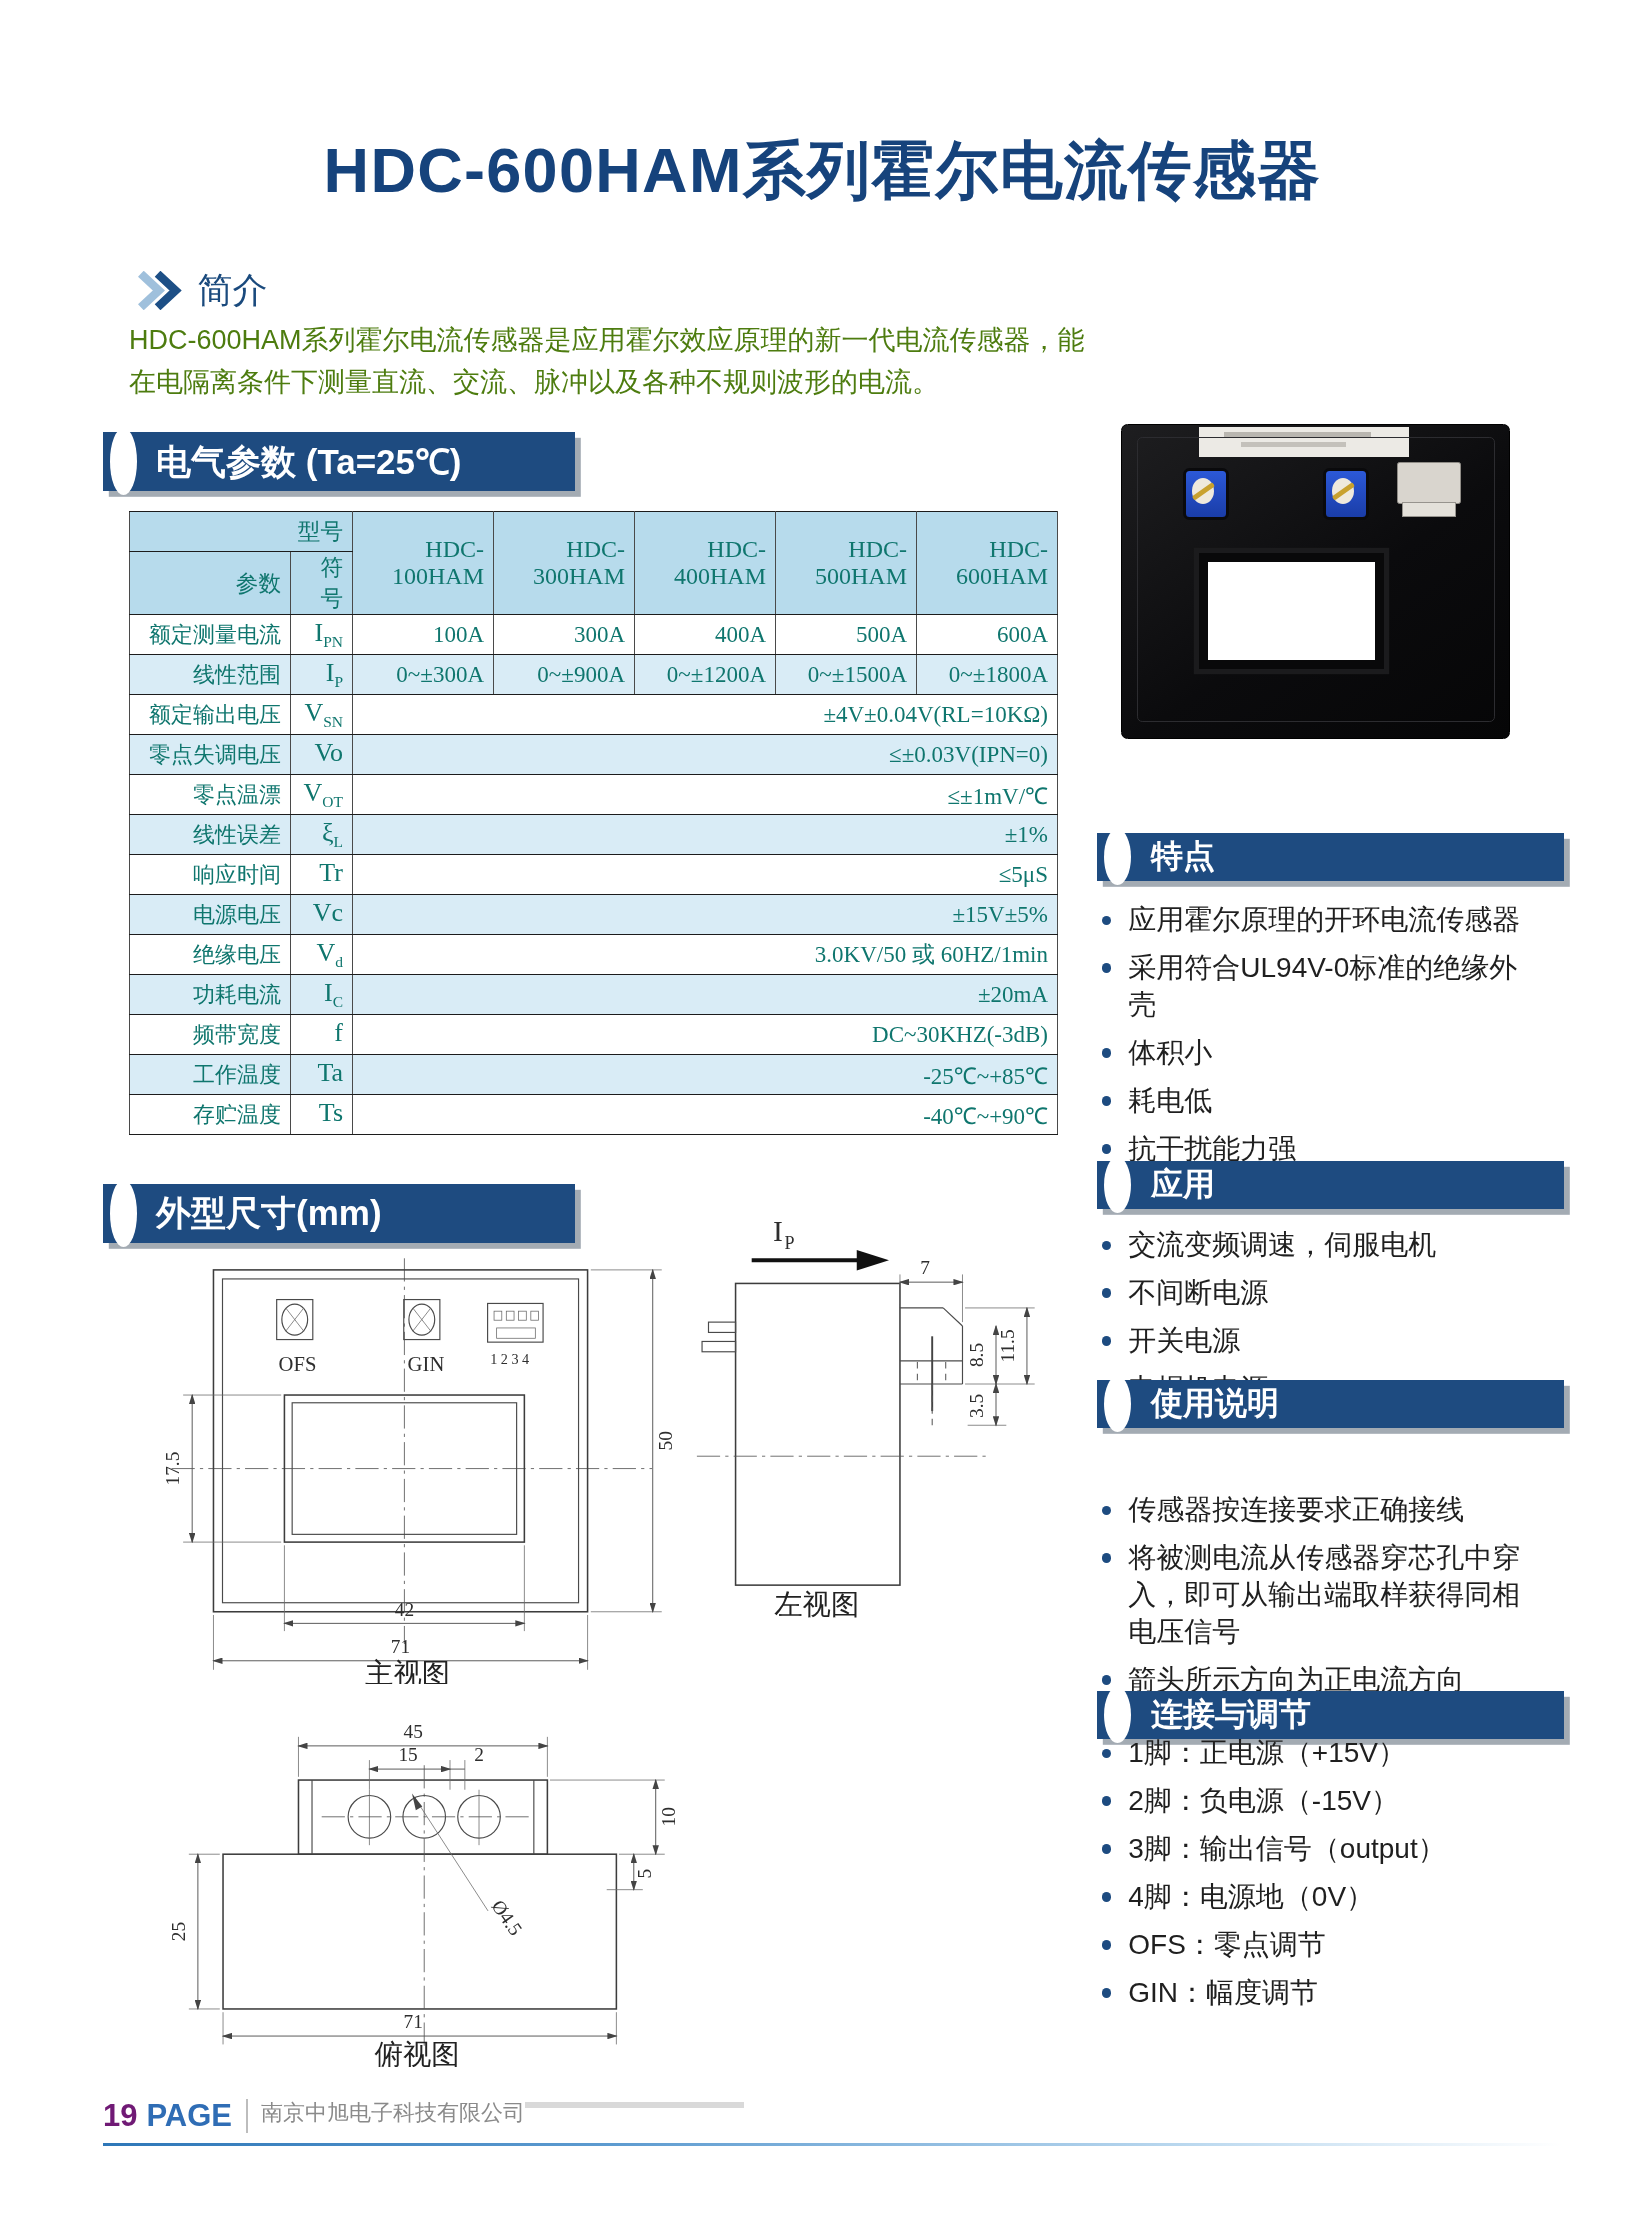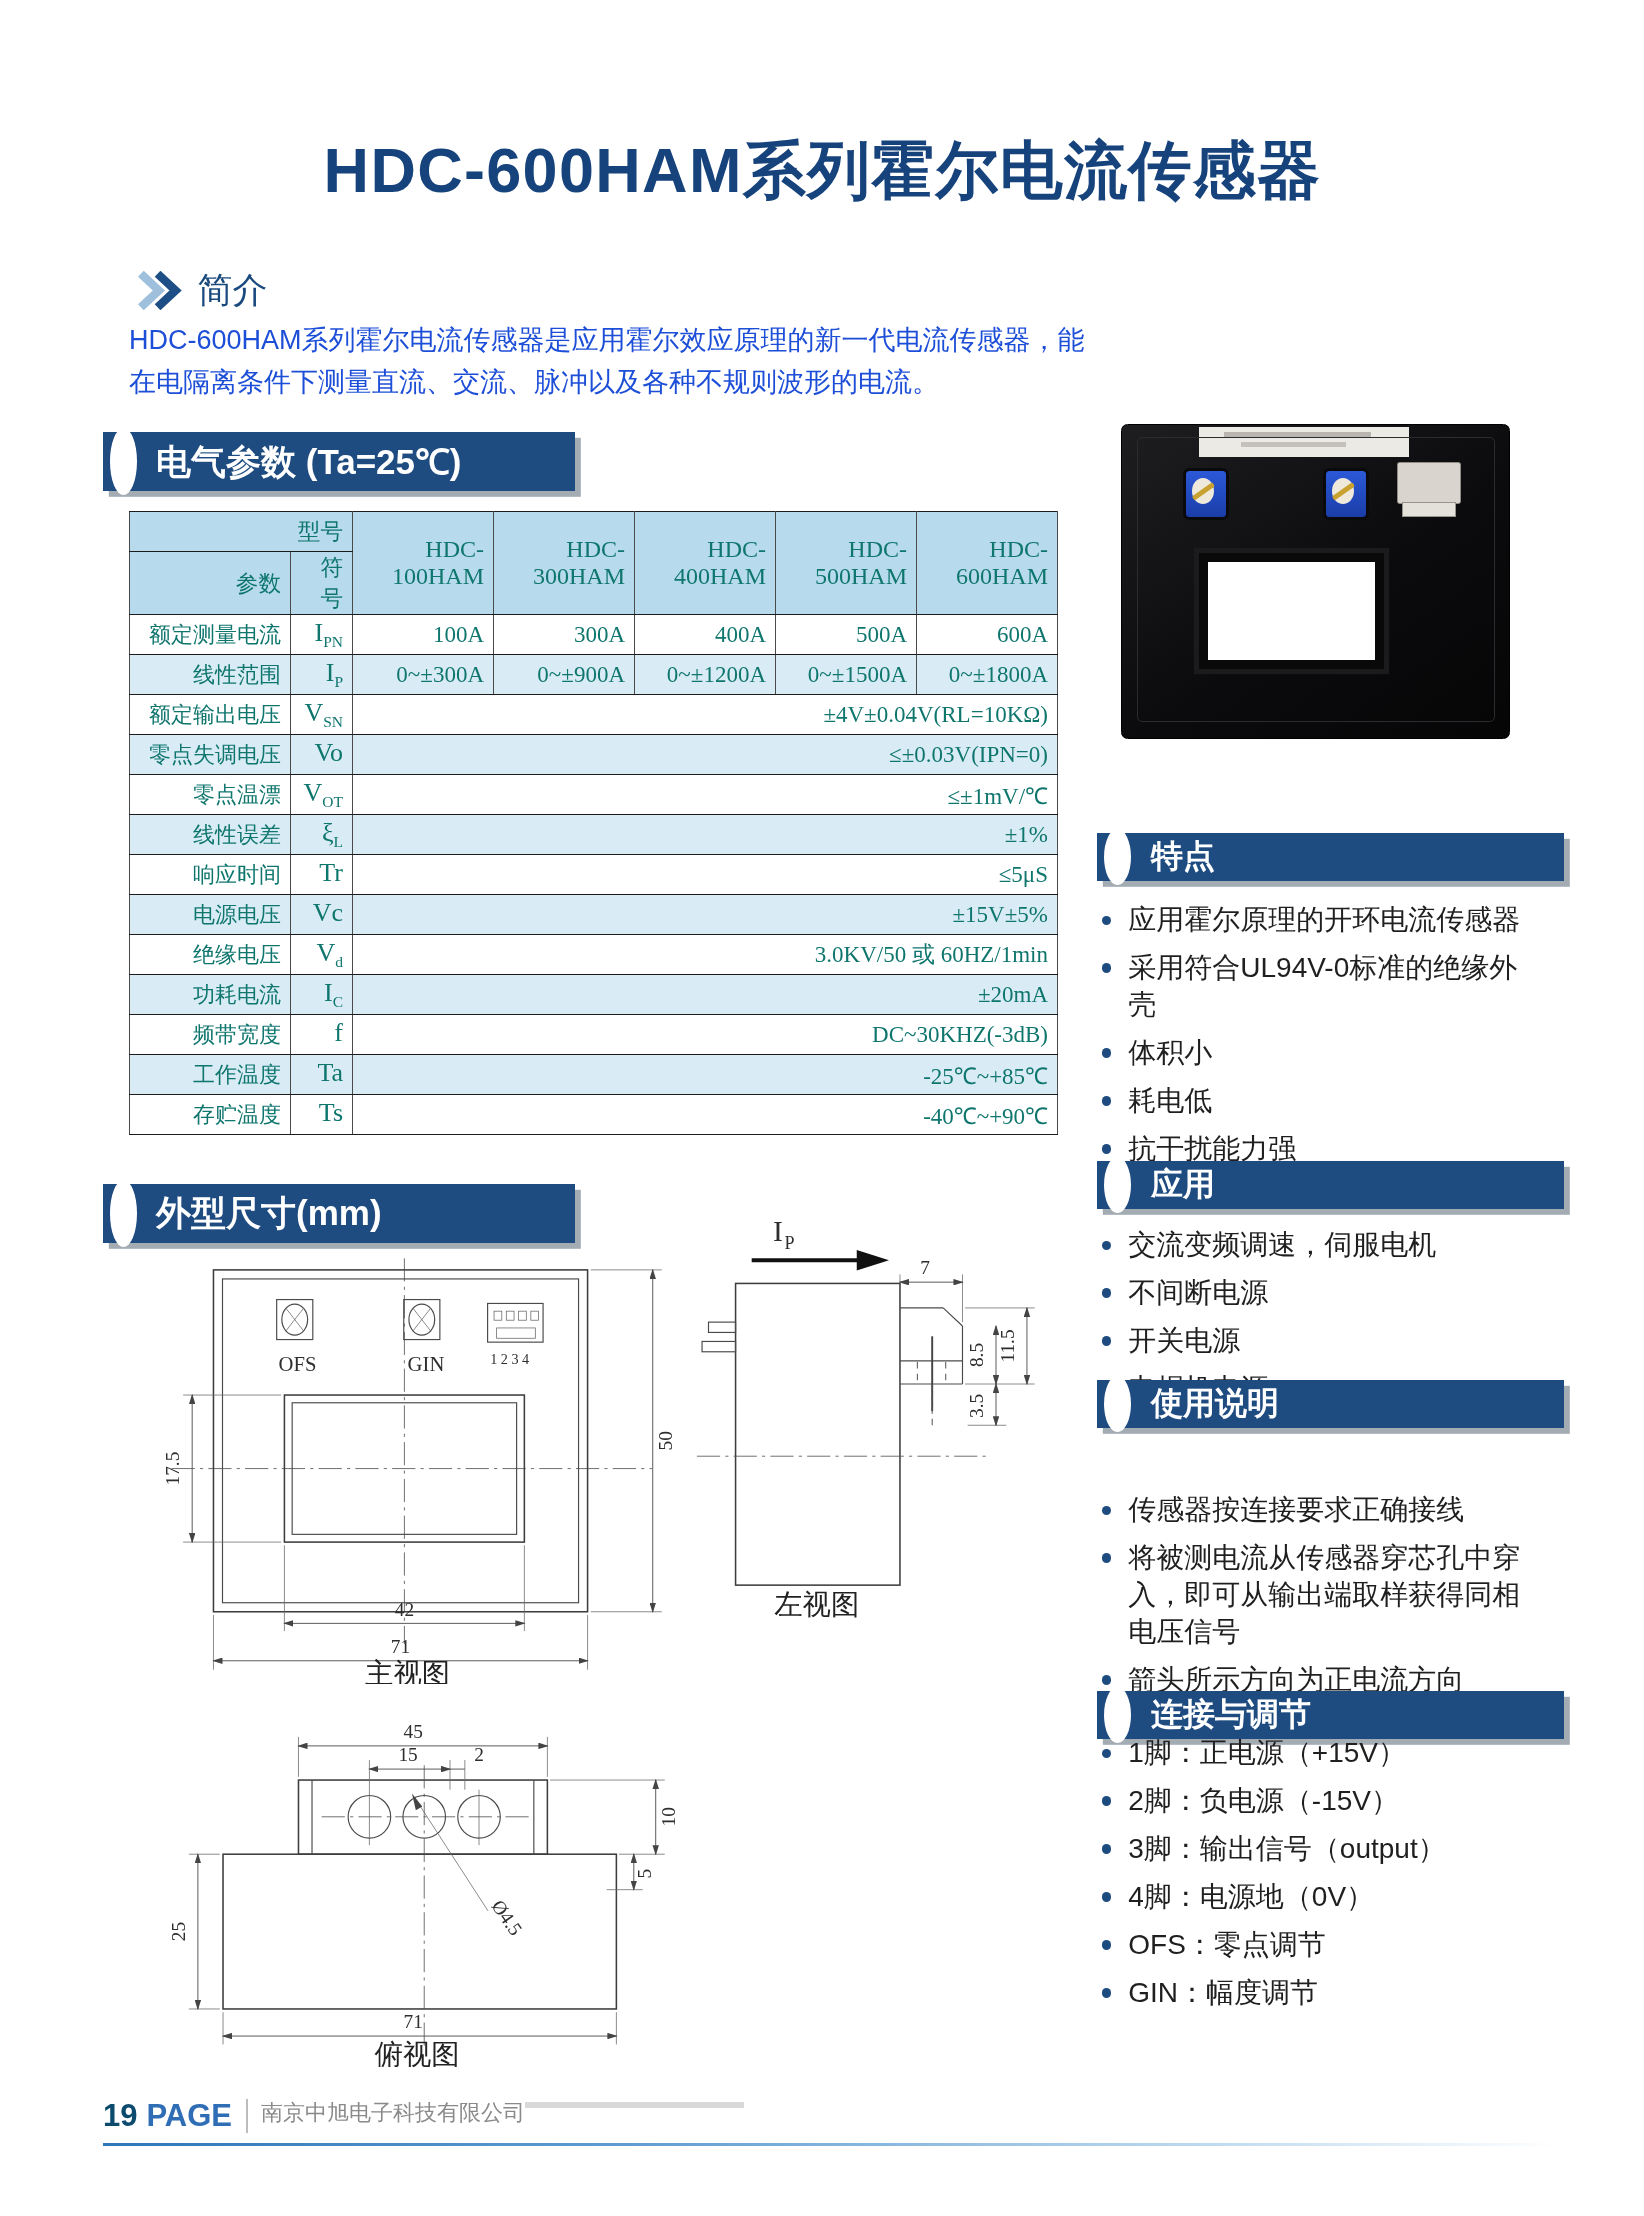--- a/index.html
+++ b/index.html
@@ -7,21 +7,21 @@
         font-family:"Liberation Sans",sans-serif;}
 
   
   .main-title{position:absolute;left:0;top:128px;width:1645px;text-align:center;
     font-size:63px;font-weight:bold;color:#16437c;letter-spacing:1.3px;}
 
   
   .intro-head{position:absolute;left:137px;top:267px;display:flex;align-items:center;}
   .intro-head .txt{font-size:35px;font-weight:normal;color:#1a4a7d;margin-left:15.5px;}
   .intro-p{position:absolute;left:129px;top:320px;width:968px;font-size:27px;
-    line-height:1.55;color:#1d4ed8;}
+    line-height:1.55;color:#4d7c0f;}
 
   
   .banner{position:absolute;background:#1e4b80;color:#ffffff;font-weight:bold;
     display:flex;align-items:center;box-shadow:5.8px 5.8px 0 #a3abb3;}
   .banner::before{content:"";position:absolute;left:6.5px;top:-3.9px;bottom:-3.9px;width:27px;
     background:#ffffff;border-radius:50%;}
   .banner .bt{position:relative;z-index:2;}
   .banner.lcol{left:103px;width:419px;height:59px;font-size:35px;padding-left:53px;}
   .banner.rcol{left:1097px;width:413px;height:48px;font-size:32px;padding-left:54px;}
 
@@ -77,21 +77,21 @@
   .dwg .cl{stroke:#555;stroke-width:1.3;stroke-dasharray:36 8 5 8;}
   .dwg .dsh{stroke:#555;stroke-width:1.6;stroke-dasharray:10 8;}
   .dwg text{font-family:"Liberation Serif",serif;fill:#2e2e2e;}
   .dwg .dimt{font-size:30px;}
   .dwg .small{font-size:22px;}
   .dwg .cap{font-size:44px;fill:#222;}
   .dwg .lab{font-size:32px;}
 
   
   .footer{position:absolute;left:103px;top:2098px;display:flex;align-items:flex-start;}
-  .footer .num{font-size:31px;font-weight:bold;color:#0c4a6e;}
+  .footer .num{font-size:31px;font-weight:bold;color:#701a75;}
   .footer .pg{font-size:31px;font-weight:bold;color:#2f6db5;margin-left:9px;}
   .footer .sep{width:1.9px;height:34px;background:#bdbdbd;margin:1.3px 13px 0 14px;}
   .footer .co{display:flex;flex-direction:row;}
   .footer .co .nm{font-size:22px;color:#8a8a8a;}
   .footer .co .en{width:219px;height:5.8px;background:#d9d9d9;margin-top:3.9px;}
   .rule{position:absolute;left:103px;top:2143px;width:1458px;height:3.2px;
     background:linear-gradient(90deg,#2e77b8 0%,#5d9bd0 35%,#bcd9ef 75%,#ffffff 100%);}
 </style>
 </head>
 <body>

